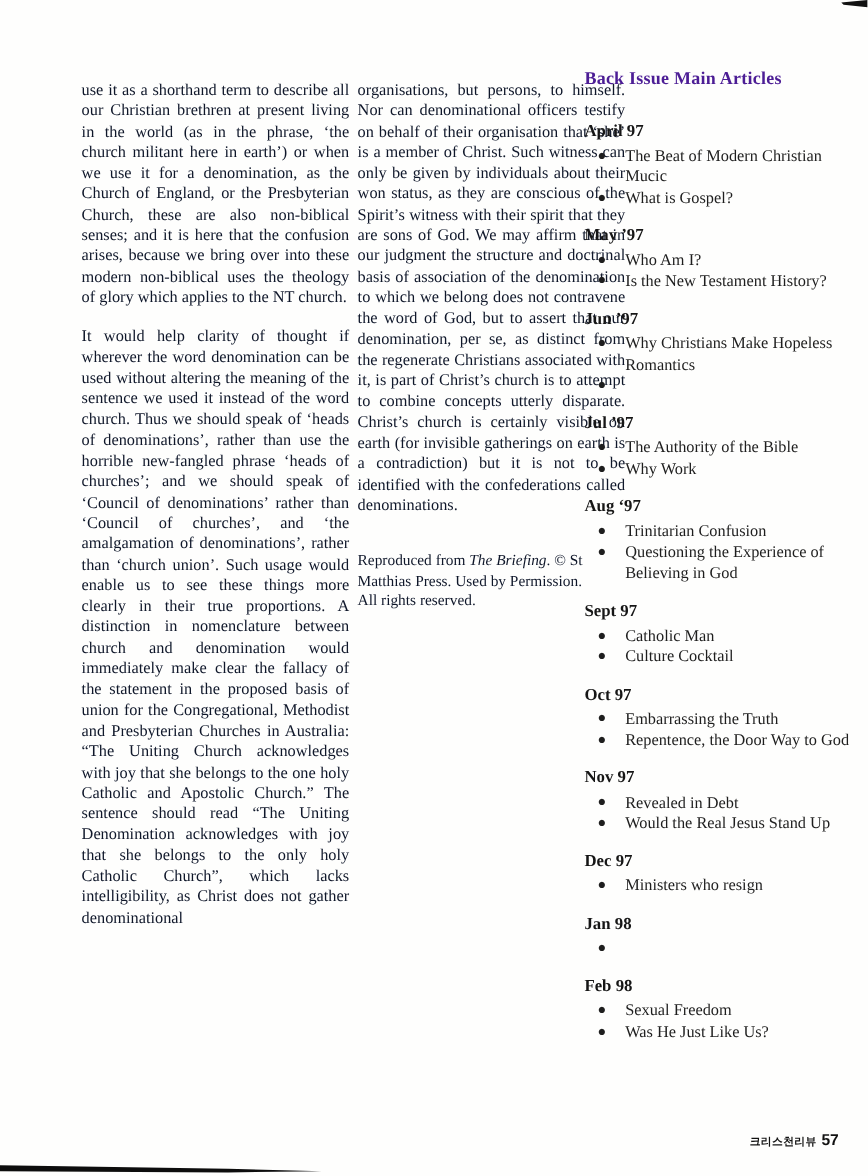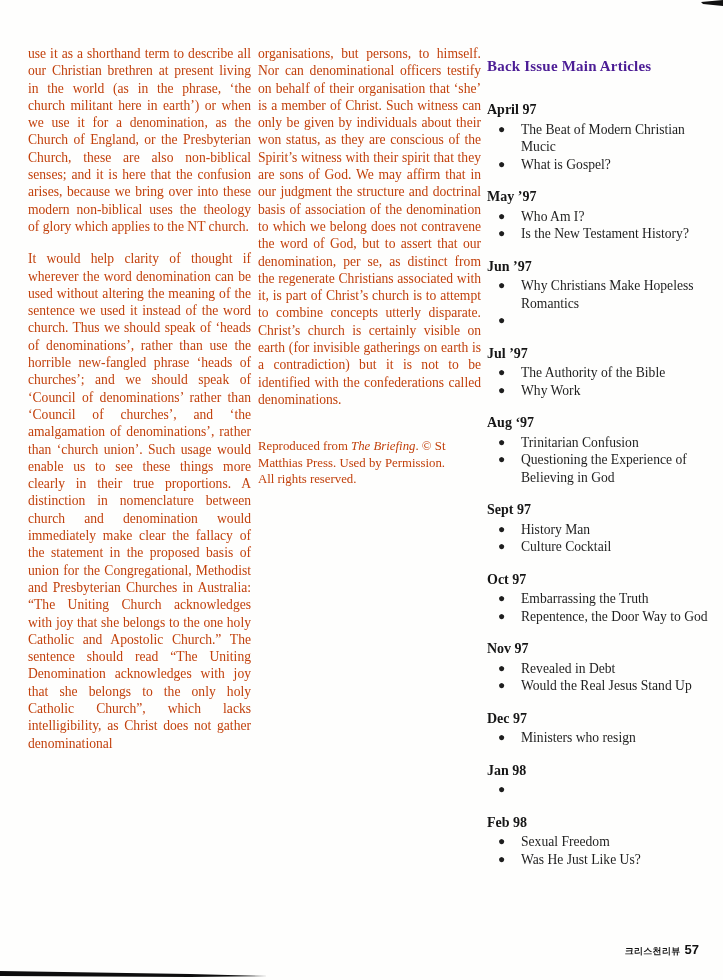--- a/index.html
+++ b/index.html
@@ -11,26 +11,27 @@
     background: #fefefd;
     font-family: "Liberation Serif", serif;
     color: #1c1c1c;
     overflow: hidden;
   }
   .page { position: absolute; inset: 0; }
 
   
   .col {
     position: absolute;
-    top: 45px;
+    top: 66px;
     width: 223px;
     font-size: 13.6px;
     line-height: 17.3px;
     text-align: justify;
-    color: #c2410c;
+    color: #0f172a;
+    margin-left: 40px;
   }
   .col-1 { left: 28px; }
   .col-2 { left: 258px; }
   .col p { margin-bottom: 15px; text-align: justify; }
   .col p:last-child { margin-bottom: 0; }
 
   .attribution {
     margin-top: 30px;
     width: 205px;
     font-size: 12.8px;
@@ -168,21 +169,21 @@
           </div>
           <div class="issue-item">
             <span class="bullet">●</span>
             <span class="issue-item-text">Questioning the Experience of Believing in God</span>
           </div>
         </div>
         <div class="issue-group">
           <div class="issue-month">Sept 97</div>
           <div class="issue-item">
             <span class="bullet">●</span>
-            <span class="issue-item-text">History Man</span>
+            <span class="issue-item-text">Catholic Man</span>
           </div>
           <div class="issue-item">
             <span class="bullet">●</span>
             <span class="issue-item-text">Culture Cocktail</span>
           </div>
         </div>
         <div class="issue-group">
           <div class="issue-month">Oct 97</div>
           <div class="issue-item">
             <span class="bullet">●</span>

